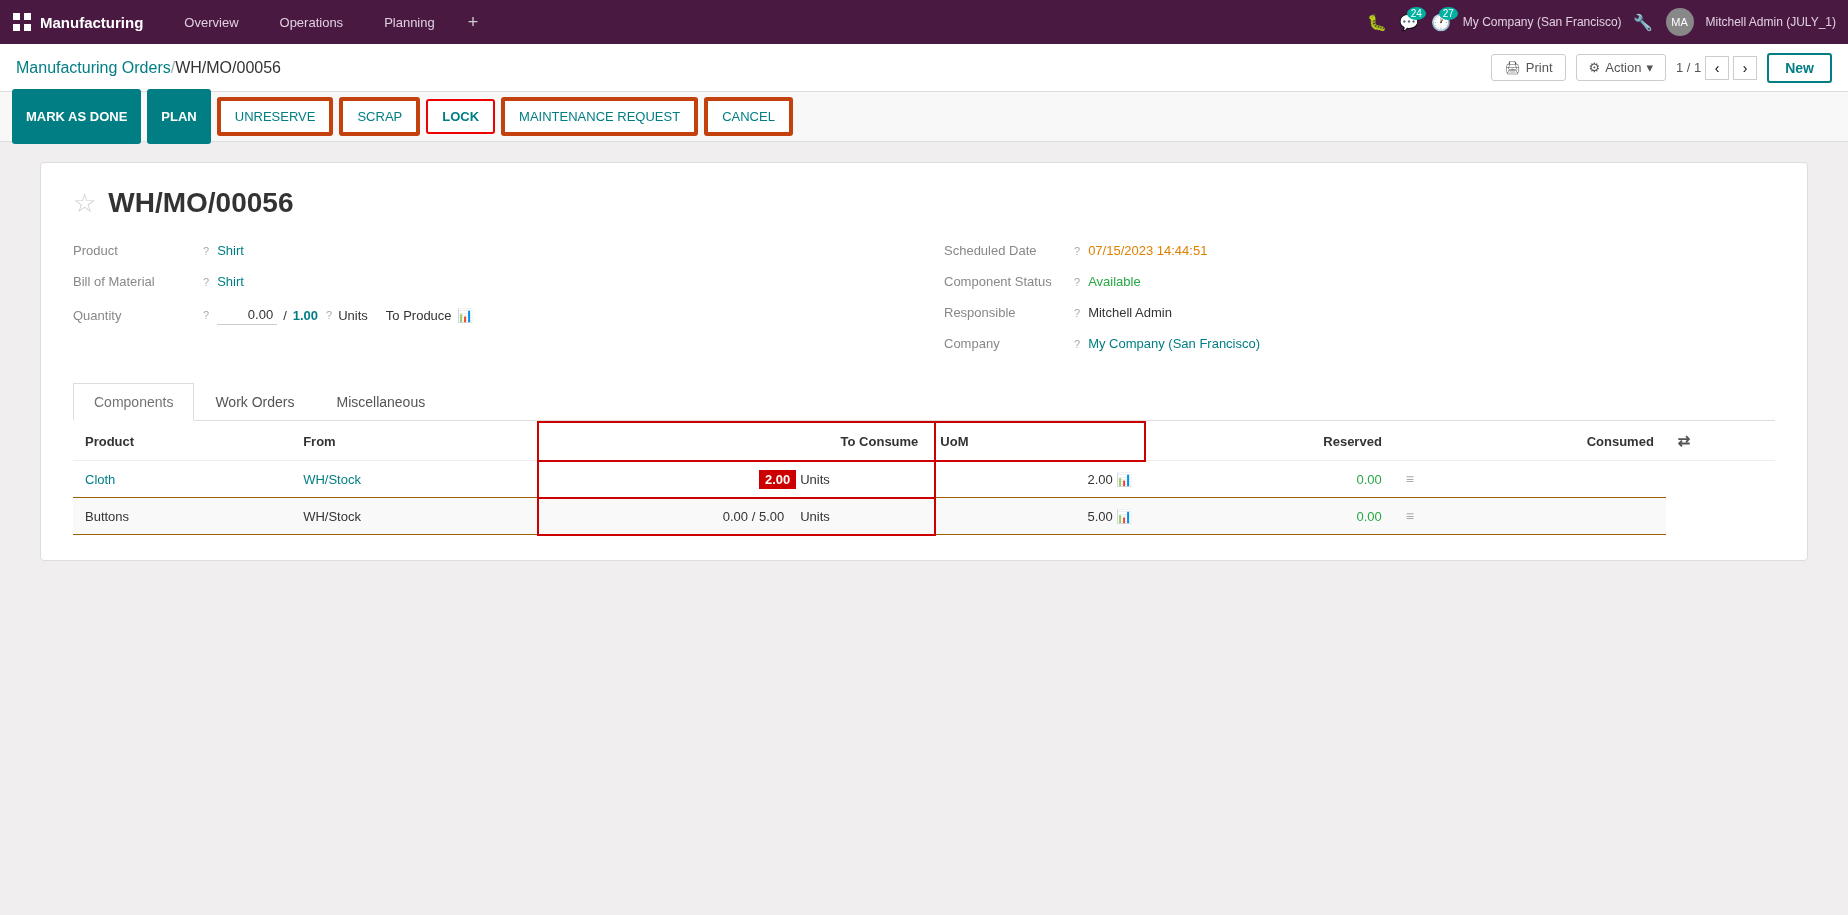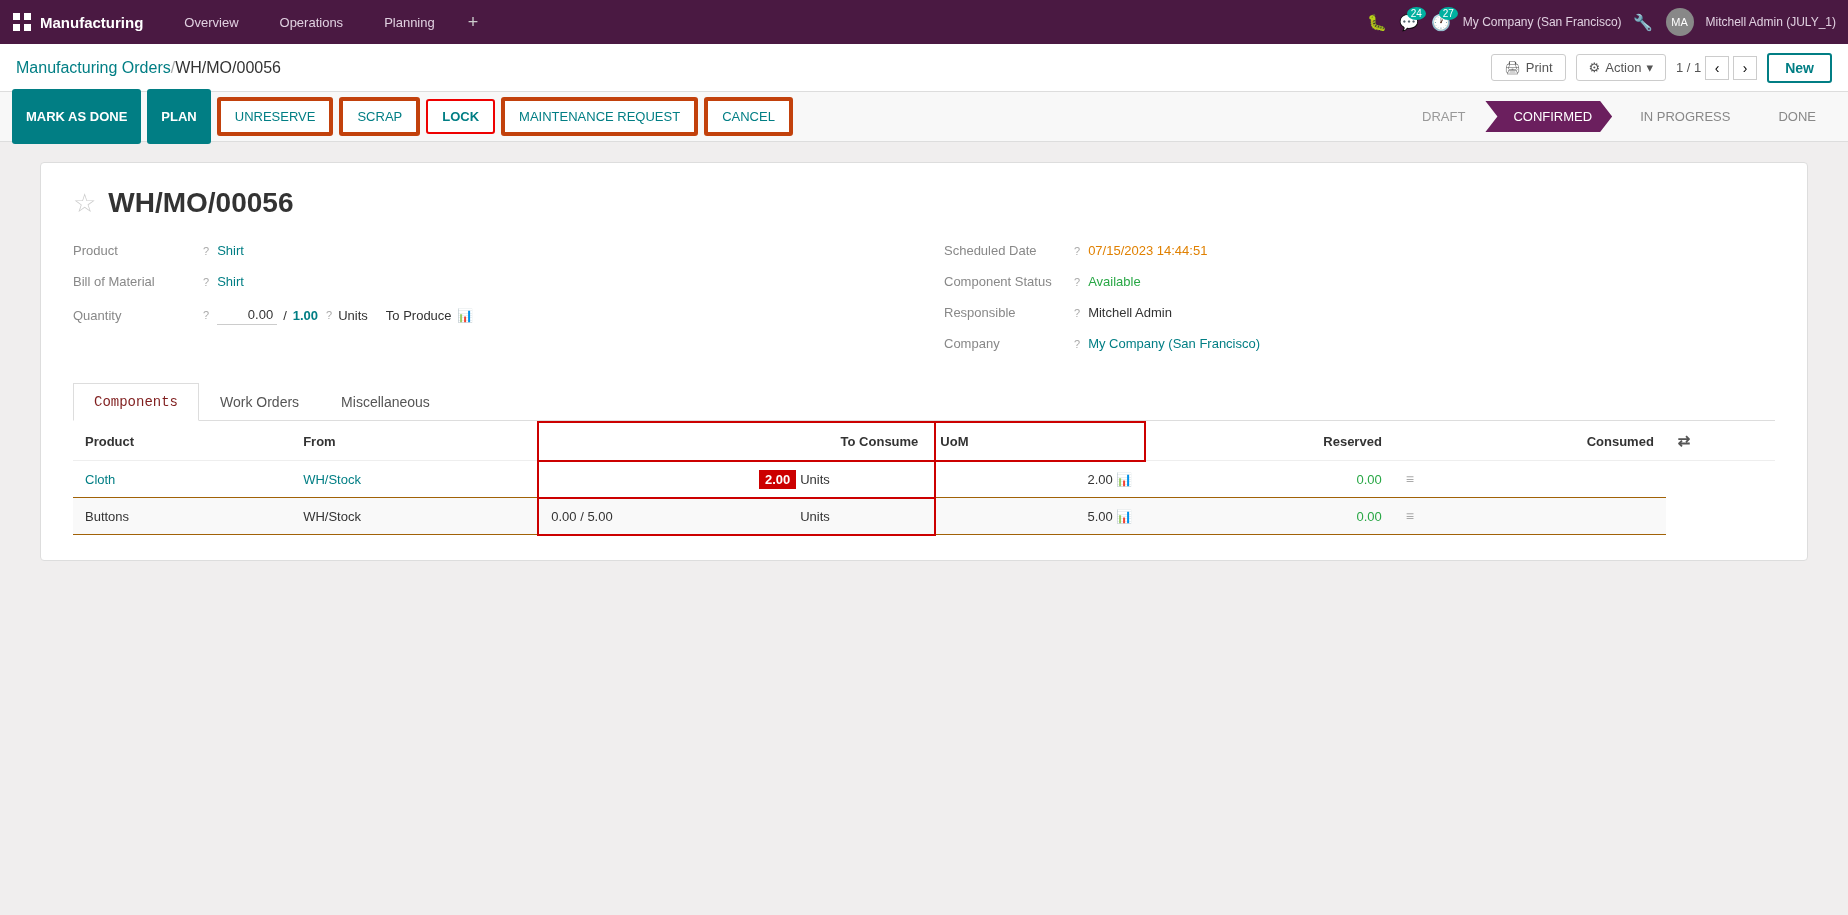--- a/index.html
+++ b/index.html
@@ -90,21 +90,21 @@
     .field-value.orange { color: #e08000; }
     .field-value.green { color: #28a745; }
     .help-icon { color: #aaa; font-size: 11px; cursor: pointer; margin-left: 2px; }
     .qty-row { display: flex; align-items: center; gap: 6px; }
     .qty-input { width: 60px; border: none; border-bottom: 1px solid #ccc; font-size: 13px; color: #333; text-align: right; padding: 2px 4px; }
     .qty-target { font-weight: bold; color: #017e84; }
 
     
     .tabs { display: flex; border-bottom: 1px solid #ddd; margin-bottom: 0; margin-top: 16px; }
     .tab { padding: 10px 20px; cursor: pointer; font-size: 14px; color: #555; border: 1px solid transparent; border-bottom: none; background: #fff; }
-    .tab.active { border-color: #ddd; border-bottom: 1px solid #fff; margin-bottom: -1px; background: #fff; color: #7f1d1d; font-weight: 500; font-family: Liberation Mono, monospace; }
+    .tab.active { border-color: #ddd; border-bottom: 1px solid #fff; margin-bottom: -1px; background: #fff; color: #737373; font-weight: 500; }
 
     
     .components-table { width: 100%; border-collapse: collapse; margin-top: 0; }
     .components-table th { text-align: left; padding: 10px 12px; font-size: 13px; font-weight: bold; color: #333; border-bottom: 1px solid #eee; background: #fff; }
     .components-table td { padding: 10px 12px; font-size: 13px; border-bottom: 1px solid #a16207; }
     .components-table th.right, .components-table td.right { text-align: right; }
     .td-teal { color: #017e84; cursor: pointer; }
     .td-green { color: #28a745; }
     .row-highlighted td { background: #f9f9f9; }
     .icon-list { color: #aaa; cursor: pointer; font-size: 14px; }
@@ -173,34 +173,20 @@
 
 <div class="action-bar">
   <button class="btn-filled">MARK AS DONE</button>
   <button class="btn-filled">PLAN</button>
   <button class="btn-outline">UNRESERVE</button>
   <button class="btn-outline">SCRAP</button>
   <button class="btn-lock">LOCK</button>
   <button class="btn-outline">MAINTENANCE REQUEST</button>
   <button class="btn-outline">CANCEL</button>
 
-  <div class="status-bar">
-    <div class="status-step done-step">
-      <span>DRAFT</span>
-    </div>
-    <div class="status-step active">
-      <span>CONFIRMED</span>
-    </div>
-    <div class="status-step">
-      <span>IN PROGRESS</span>
-    </div>
-    <div class="status-step">
-      <span>DONE</span>
-    </div>
-  </div>
 </div>
 
 <div class="main-content">
   <div class="form-card">
 
     <div class="mo-title">
       <span class="star-icon">☆</span>
       <h1>WH/MO/00056</h1>
     </div>
 
@@ -297,21 +283,21 @@
             <span>2.00</span>
             <span class="icon-chart">📊</span>
           </td>
           <td class="right td-green">0.00</td>
           <td><span class="icon-list">≡</span></td>
         </tr>
 
         <tr class="row-highlighted">
           <td>Buttons</td>
           <td>WH/Stock</td>
-          <td style="border: 2px solid #cc0000; border-right: none; ">
+          <td style="border: 2px solid #cc0000; border-right: none; text-align:right;">
             <span>0.00</span>
             <span> / </span>
             <span>5.00</span>
           </td>
           <td style="border: 2px solid #cc0000; border-left: none; padding-left:4px;">Units</td>
           <td class="right">
             <span>5.00</span>
             <span class="icon-chart">📊</span>
           </td>
           <td class="right td-green">0.00</td>

